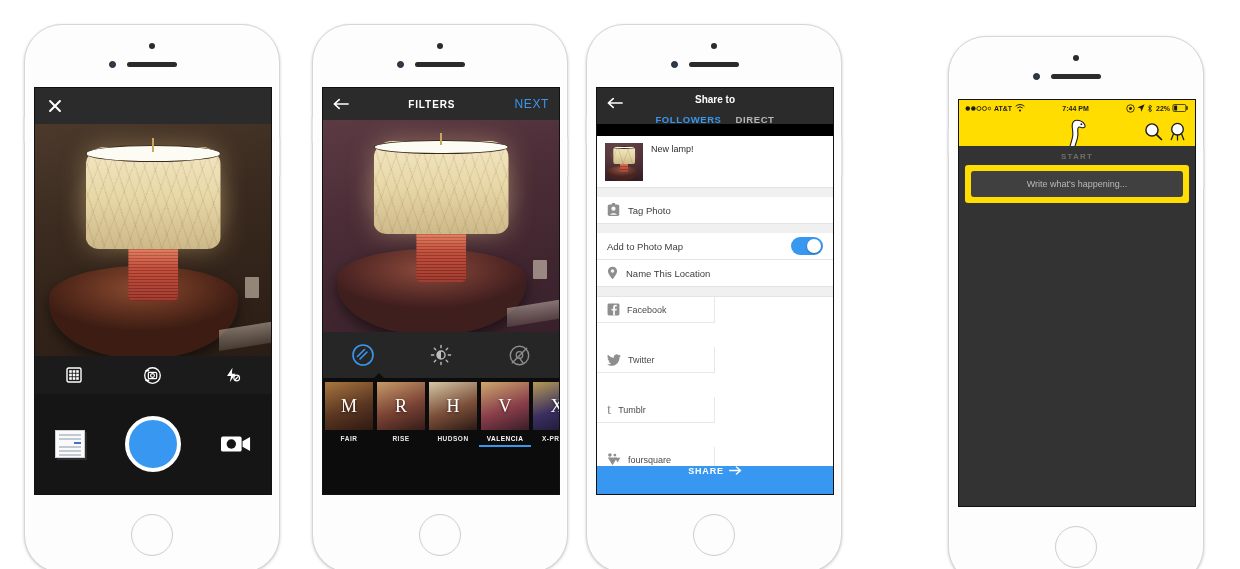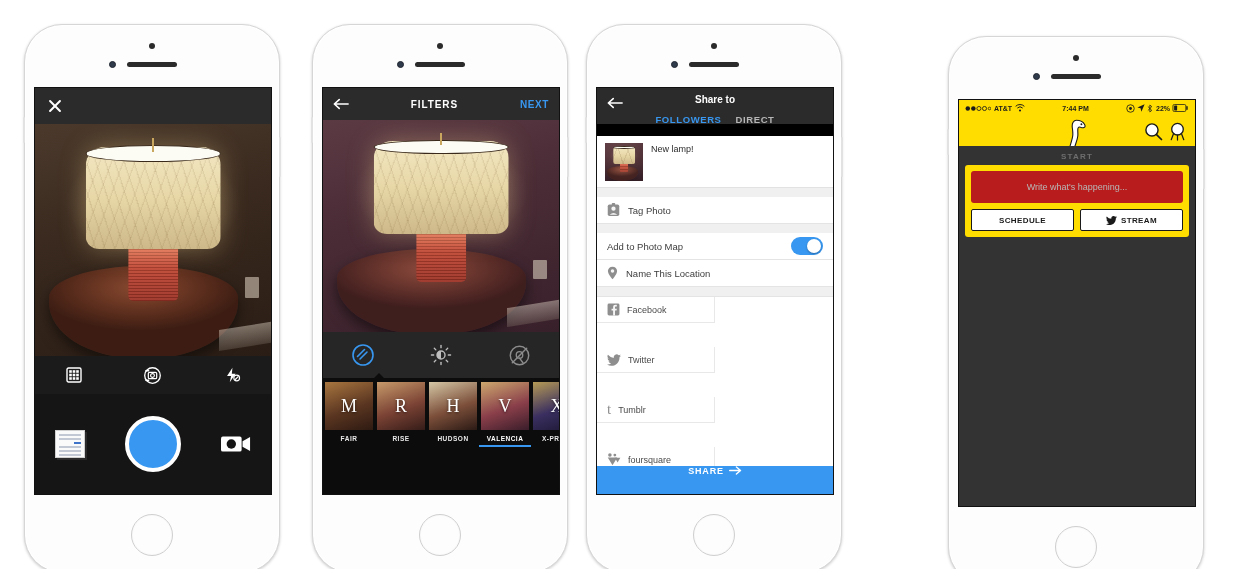--- a/index.html
+++ b/index.html
@@ -166,21 +166,21 @@
   }
   .thumb-doc i.blue { background: #3f74c8; width: 32%; margin-left: auto; }
 
   
   .ig-topbar {
     position: absolute; left: 0; right: 0; top: 0; height: 32px;
     background: #2b2b2b; display: flex; align-items: center;
     justify-content: space-between; padding: 0 10px;
   }
   .ig-title { color: #fff; font-size: 10px; font-weight: bold; letter-spacing: .9px; }
-  .ig-next  { color: #3897f0; font-size: 10px; font-weight: bold; letter-spacing: .6px; cursor: pointer; }
+  .ig-next  { color: #3897f0; font-size: 12px; font-weight: normal; letter-spacing: .6px; cursor: pointer; }
   .filt-view { position: absolute; left: 0; right: 0; top: 32px; height: 212px; }
   .filt-tools {
     position: absolute; left: 0; right: 0; top: 244px; height: 46px;
     background: #262626; display: flex; align-items: center; justify-content: space-around;
   }
   .filt-tools .caret {
     position: absolute; left: 50%; bottom: -1px; margin-left: -68px;
     width: 0; height: 0; border-left: 6px solid transparent;
     border-right: 6px solid transparent; border-bottom: 6px solid #0c0c0c;
   }
@@ -256,21 +256,21 @@
     height: 30px; background: #ffdd00; position: relative;
     display: flex; align-items: center; justify-content: flex-end; padding-right: 8px; gap: 5px;
   }
   .mk-body { position: absolute; left:0; right:0; top:46px; bottom:0; background: #333333; }
   .mk-start {
     text-align: center; color: #6e6e6e; font-size: 8px; font-weight: bold;
     letter-spacing: 1.2px; padding: 6px 0 4px;
   }
   .mk-card { background: #ffdd00; margin: 0 6px; padding: 6px; border-radius: 3px; }
   .mk-input {
-    height: 32px; background: #b91c1c; border-radius: 3px;
+    height: 26px; background: #404040; border-radius: 3px;
     display: flex; align-items: center; justify-content: center;
     color: #b8b8b8; font-size: 9px;
   }
   .mk-btns { display: flex; gap: 6px; margin-top: 6px; }
   .mk-btn {
     flex: 1; height: 22px; background: #fff; border: 1px solid #1a1a1a;
     border-radius: 2px; display: flex; align-items: center; justify-content: center;
     gap: 4px; font-size: 8px; font-weight: bold; color: #1a1a1a; letter-spacing: .4px;
     cursor: pointer;
   }
@@ -664,36 +664,19 @@
           </svg>
         </span>
       </div>
 
       <div class="mk-body">
         <div class="mk-start">START</div>
         <div class="mk-card">
           <div class="mk-input">
             <span>Write what's happening...</span>
           </div>
-          <div class="mk-btns">
-            <span class="mk-btn">
-              <span>SCHEDULE</span>
-            </span>
-            <span class="mk-btn">
-              <span>
-                <svg width="11" height="9" viewBox="0 0 16 13">
-                  <path d="M16 1.6 a6.4 6.4 0 0 1 -1.9 0.5 A3.3 3.3 0 0 0 15.5 0.3 a6.5 6.5 0 0 1 -2.1 0.8
-                           A3.28 3.28 0 0 0 7.8 4.1 A9.3 9.3 0 0 1 1.1 0.6 a3.28 3.28 0 0 0 1 4.4
-                           A3.2 3.2 0 0 1 0.6 4.6 v0.04 a3.28 3.28 0 0 0 2.6 3.2 a3.3 3.3 0 0 1 -1.5 0.06
-                           a3.28 3.28 0 0 0 3.1 2.3 A6.6 6.6 0 0 1 0 11.6 a9.3 9.3 0 0 0 5 1.5
-                           c6 0 9.3 -5 9.3 -9.3 V3.4 A6.6 6.6 0 0 0 16 1.6 Z" fill="#1a1a1a"></path>
-                </svg>
-              </span>
-              <span>STREAM</span>
-            </span>
-          </div>
         </div>
       </div>
     </div>
     <div class="home-btn"></div>
   </div>
 
 </div>
 
 </body></html>

